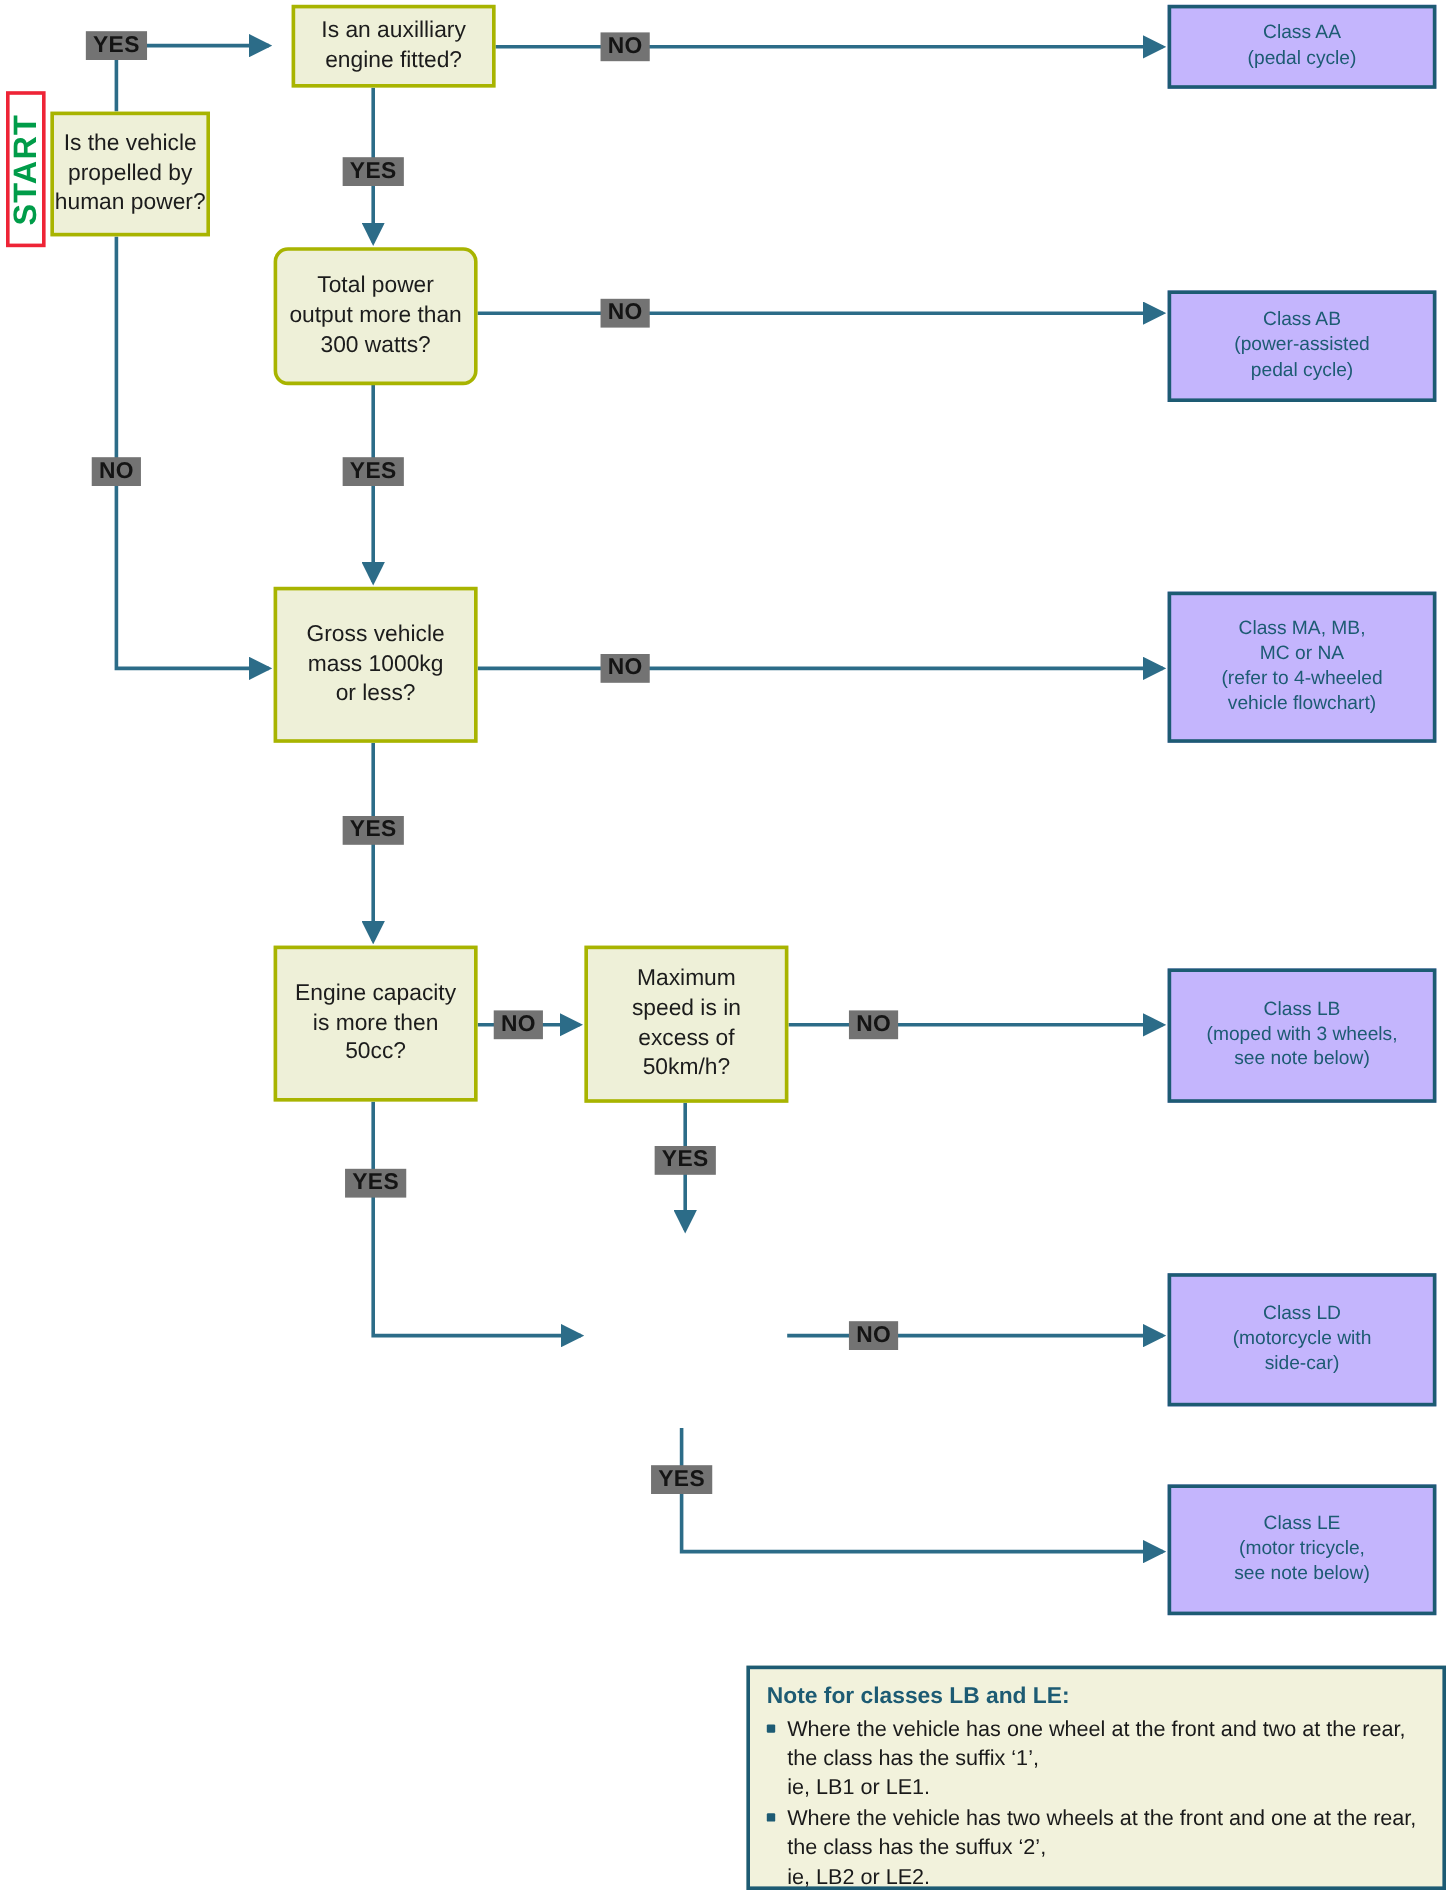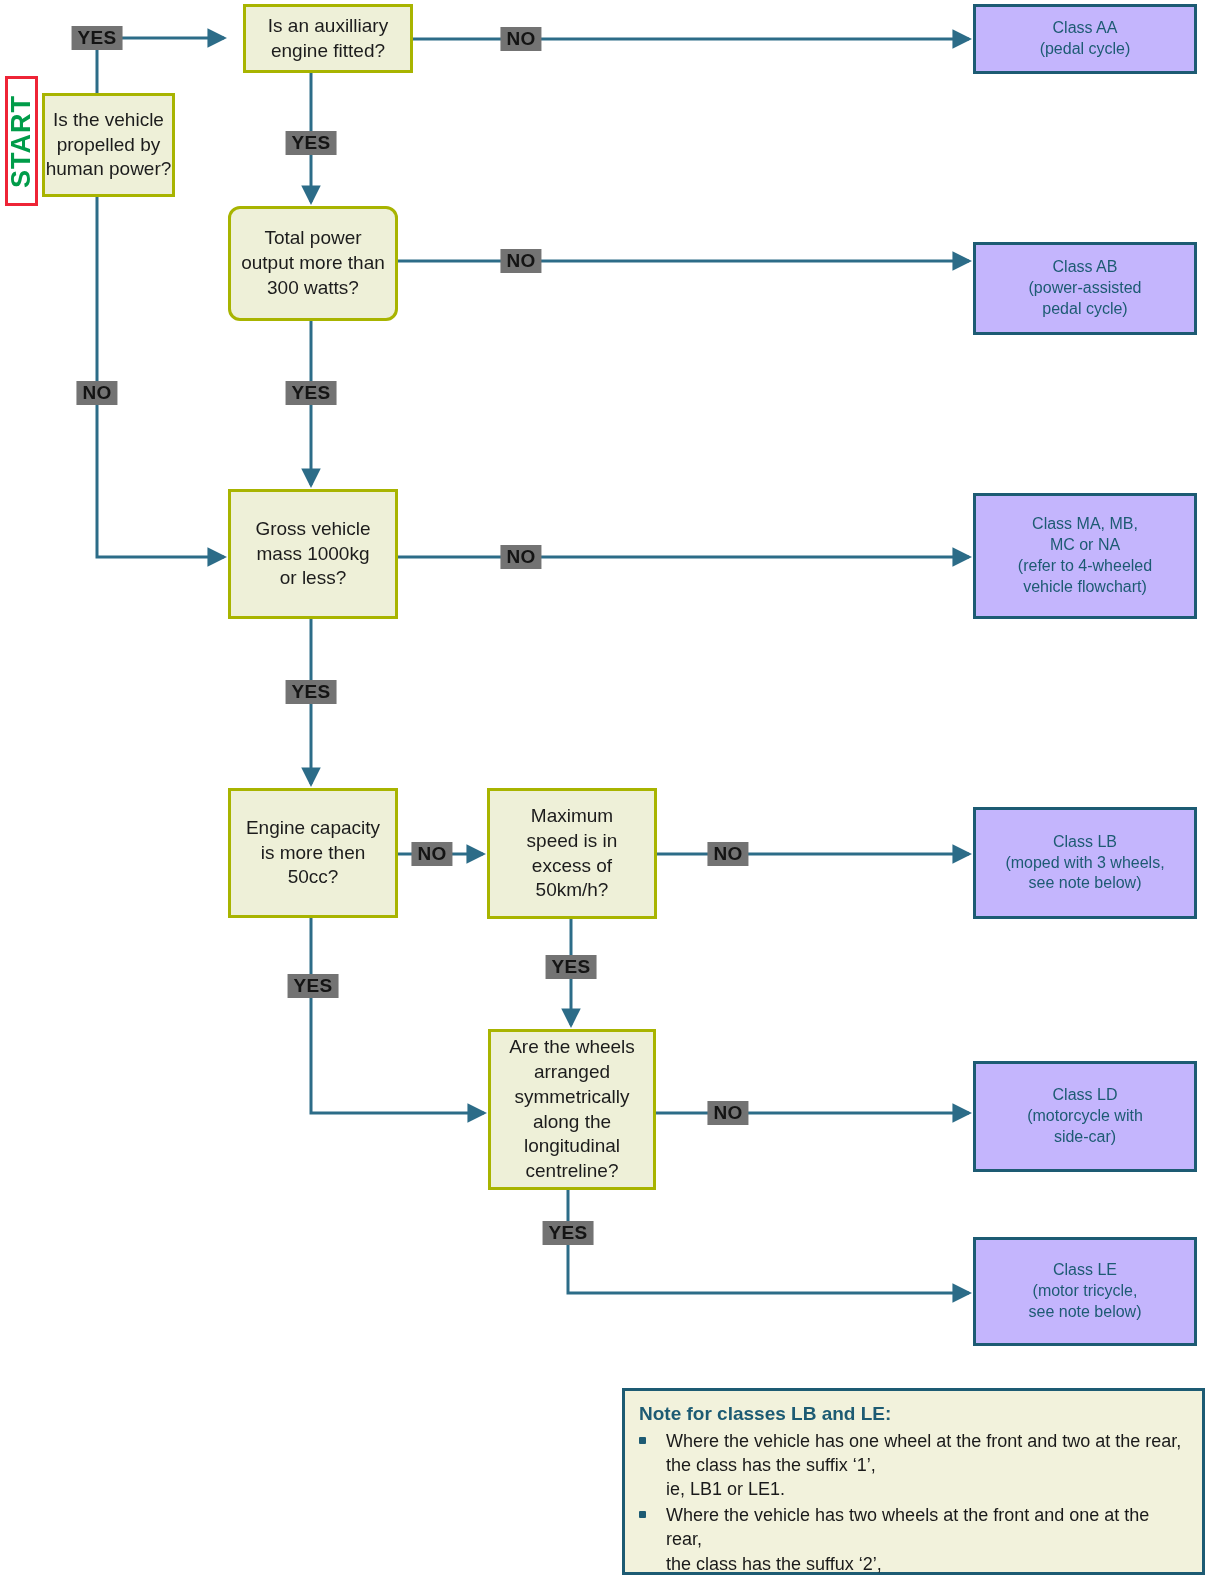--- a/index.html
+++ b/index.html
@@ -21,21 +21,21 @@
   .start-box { position:absolute; left:5px; top:76px; width:33px; height:130px;
           border:3px solid #ee2436; background:#ffffff; z-index:4; box-sizing:border-box;
           display:flex; align-items:center; justify-content:center; }
   .start-label { writing-mode:vertical-rl; transform:rotate(180deg); color:#009c49;
           font-weight:bold; font-size:27px; letter-spacing:1px; }
 
   .note { position:absolute; left:622px; top:1388px; width:583px; height:187px;
           box-sizing:border-box; background:#f2f2dc; border:3px solid #1d5b73;
           padding:10px 14px 13px 14px; z-index:2; }
   .note-title { color:#1d5b73; font-weight:bold; font-size:19px; margin:2px 0 4px 0; }
-  .note-bullet { display:flex; align-items:flex-start; gap:20px; color:#1a1a1a;
+  .note-bullet { display:flex; align-items:flex-start; gap:10px; color:#1a1a1a;
           font-size:18px; line-height:1.34; margin-bottom:2px; }
   .bullet-dot { flex:none; width:7px; height:7px; background:#1d5b73; margin-top:8px;
           border-radius:1px; }
   .note-bullet-text { white-space:pre-line; }
 </style>
 </head>
 <body>
 
 <div class="canvas">
 
@@ -78,26 +78,20 @@
   <div class="box qbox" style="left:228px; top:489px; width:170px; height:130px;">Gross vehicle
 mass 1000kg
 or less?</div>
   <div class="box qbox" style="left:228px; top:788px; width:170px; height:130px;">Engine capacity
 is more then
 50cc?</div>
   <div class="box qbox" style="left:487px; top:788px; width:170px; height:131px;">Maximum
 speed is in
 excess of
 50km/h?</div>
-  <div class="box qbox" style="left:488px; top:1029px; width:168px; height:161px;">Are the wheels
-arranged
-symmetrically
-along the
-longitudinal
-centreline?</div>
 
   <div class="box cbox" style="left:973px; top:4px; width:224px; height:70px;">Class AA
 (pedal cycle)</div>
   <div class="box cbox" style="left:973px; top:214px; width:224px; height:93px;margin-top:28px;">Class AB
 (power-assisted
 pedal cycle)</div>
   <div class="box cbox" style="left:973px; top:493px; width:224px; height:126px;">Class MA, MB,
 MC or NA
 (refer to 4-wheeled
 vehicle flowchart)</div>

